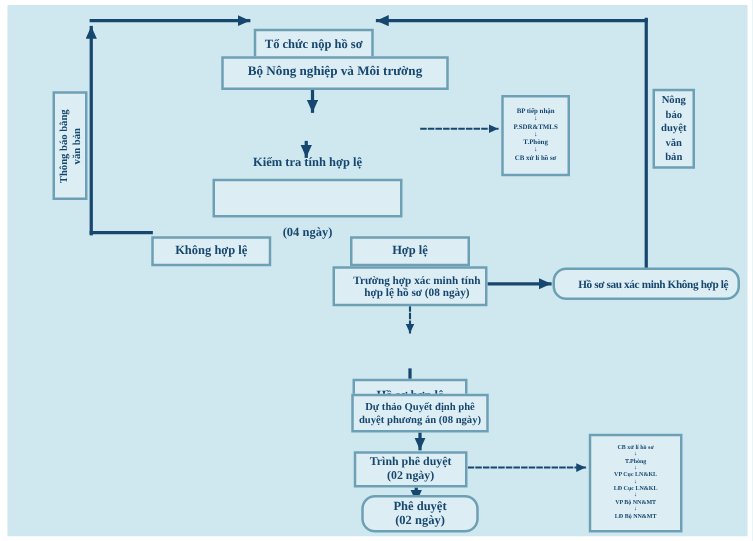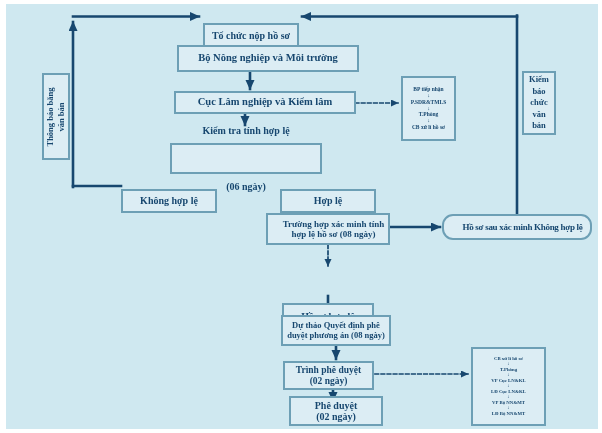--- a/index.html
+++ b/index.html
@@ -77,25 +77,24 @@
     <line class="ln" x1="73" y1="16.5" x2="199" y2="16.5" marker-end="url(#arr)"></line>
 
     <line class="ln" x1="517" y1="215" x2="517" y2="15.5"></line>
     <line class="ln" x1="517" y1="16.5" x2="302" y2="16.5" marker-end="url(#arr)"></line>
   </svg>
 
   <div class="node fs10" style="left:203px;top:7px;width:96px;height:25px;">Tổ chức nộp hồ sơ</div>
 
   <div class="node fs105" style="left:158px;top:45px;width:182px;height:27px;">Bộ Nông nghiệp và Môi trường</div>
 
-  <div class="node fs105" style="left:155px;top:91px;width:182px;height:23px;">Cục Lâm nghiệp và Kiểm lâm</div>
 
   <div class="node fs10" style="left:170px;top:127px;width:152px;height:31px;gap:44px;">
     <span>Kiểm tra tính hợp lệ</span>
-    <span>(06 ngày)</span>
+    <span>(04 ngày)</span>
   </div>
 
   <div class="node fs10" style="left:280px;top:173px;width:96px;height:24px;">Hợp lệ</div>
 
   <div class="node fs10" style="left:121px;top:173px;width:96px;height:24px;">Không hợp lệ</div>
 
   <div class="node fs9" style="left:266px;top:213px;width:124px;height:32px;">
     <span>Trường hợp xác minh tính</span>
     <span>hợp lệ hồ sơ (08 ngày)</span>
   </div>
@@ -107,36 +106,36 @@
   <div class="node fs85" style="left:281px;top:315px;width:110px;height:31px;align-items:center;">
     <span>Dự thảo Quyết định phê</span>
     <span>duyệt phương án (08 ngày)</span>
   </div>
 
   <div class="node fs95" style="left:283px;top:361px;width:91px;height:29px;justify-content:center;">
     <span>Trình phê duyệt</span>
     <span>(02 ngày)</span>
   </div>
 
-  <div class="node fs10" style="left:289px;top:380px;width:94px;height:30px;">
+  <div class="node fs10" style="left:289px;top:380px;width:94px;height:30px;border-radius:11px;">
     <span>Phê duyệt</span>
     <span>(02 ngày)</span>
   </div>
 
   <div class="node rot-wrap" style="left:42px;top:73px;width:28px;height:87px;">
     <div class="rot-inner">
       <span>Thông báo bằng</span><br>
       <span>văn bản</span>
     </div>
   </div>
 
   <div class="node fs85" style="left:522px;top:71px;width:34px;height:64px;line-height:1.35;">
-    <span>Kiểm</span>
+    <span>Nông</span>
     <span>báo</span>
-    <span>chức</span>
+    <span>duyệt</span>
     <span>văn</span>
     <span>bản</span>
   </div>
 
   <div class="node chain" style="left:401px;top:76px;width:55px;height:65px;font-size:5.5px;">
     <span>BP tiếp nhận</span>
     <span class="arrow-glyph">↓</span>
     <span>P.SDR&amp;TMLS</span>
     <span class="arrow-glyph">↓</span>
     <span>T.Phòng</span>

